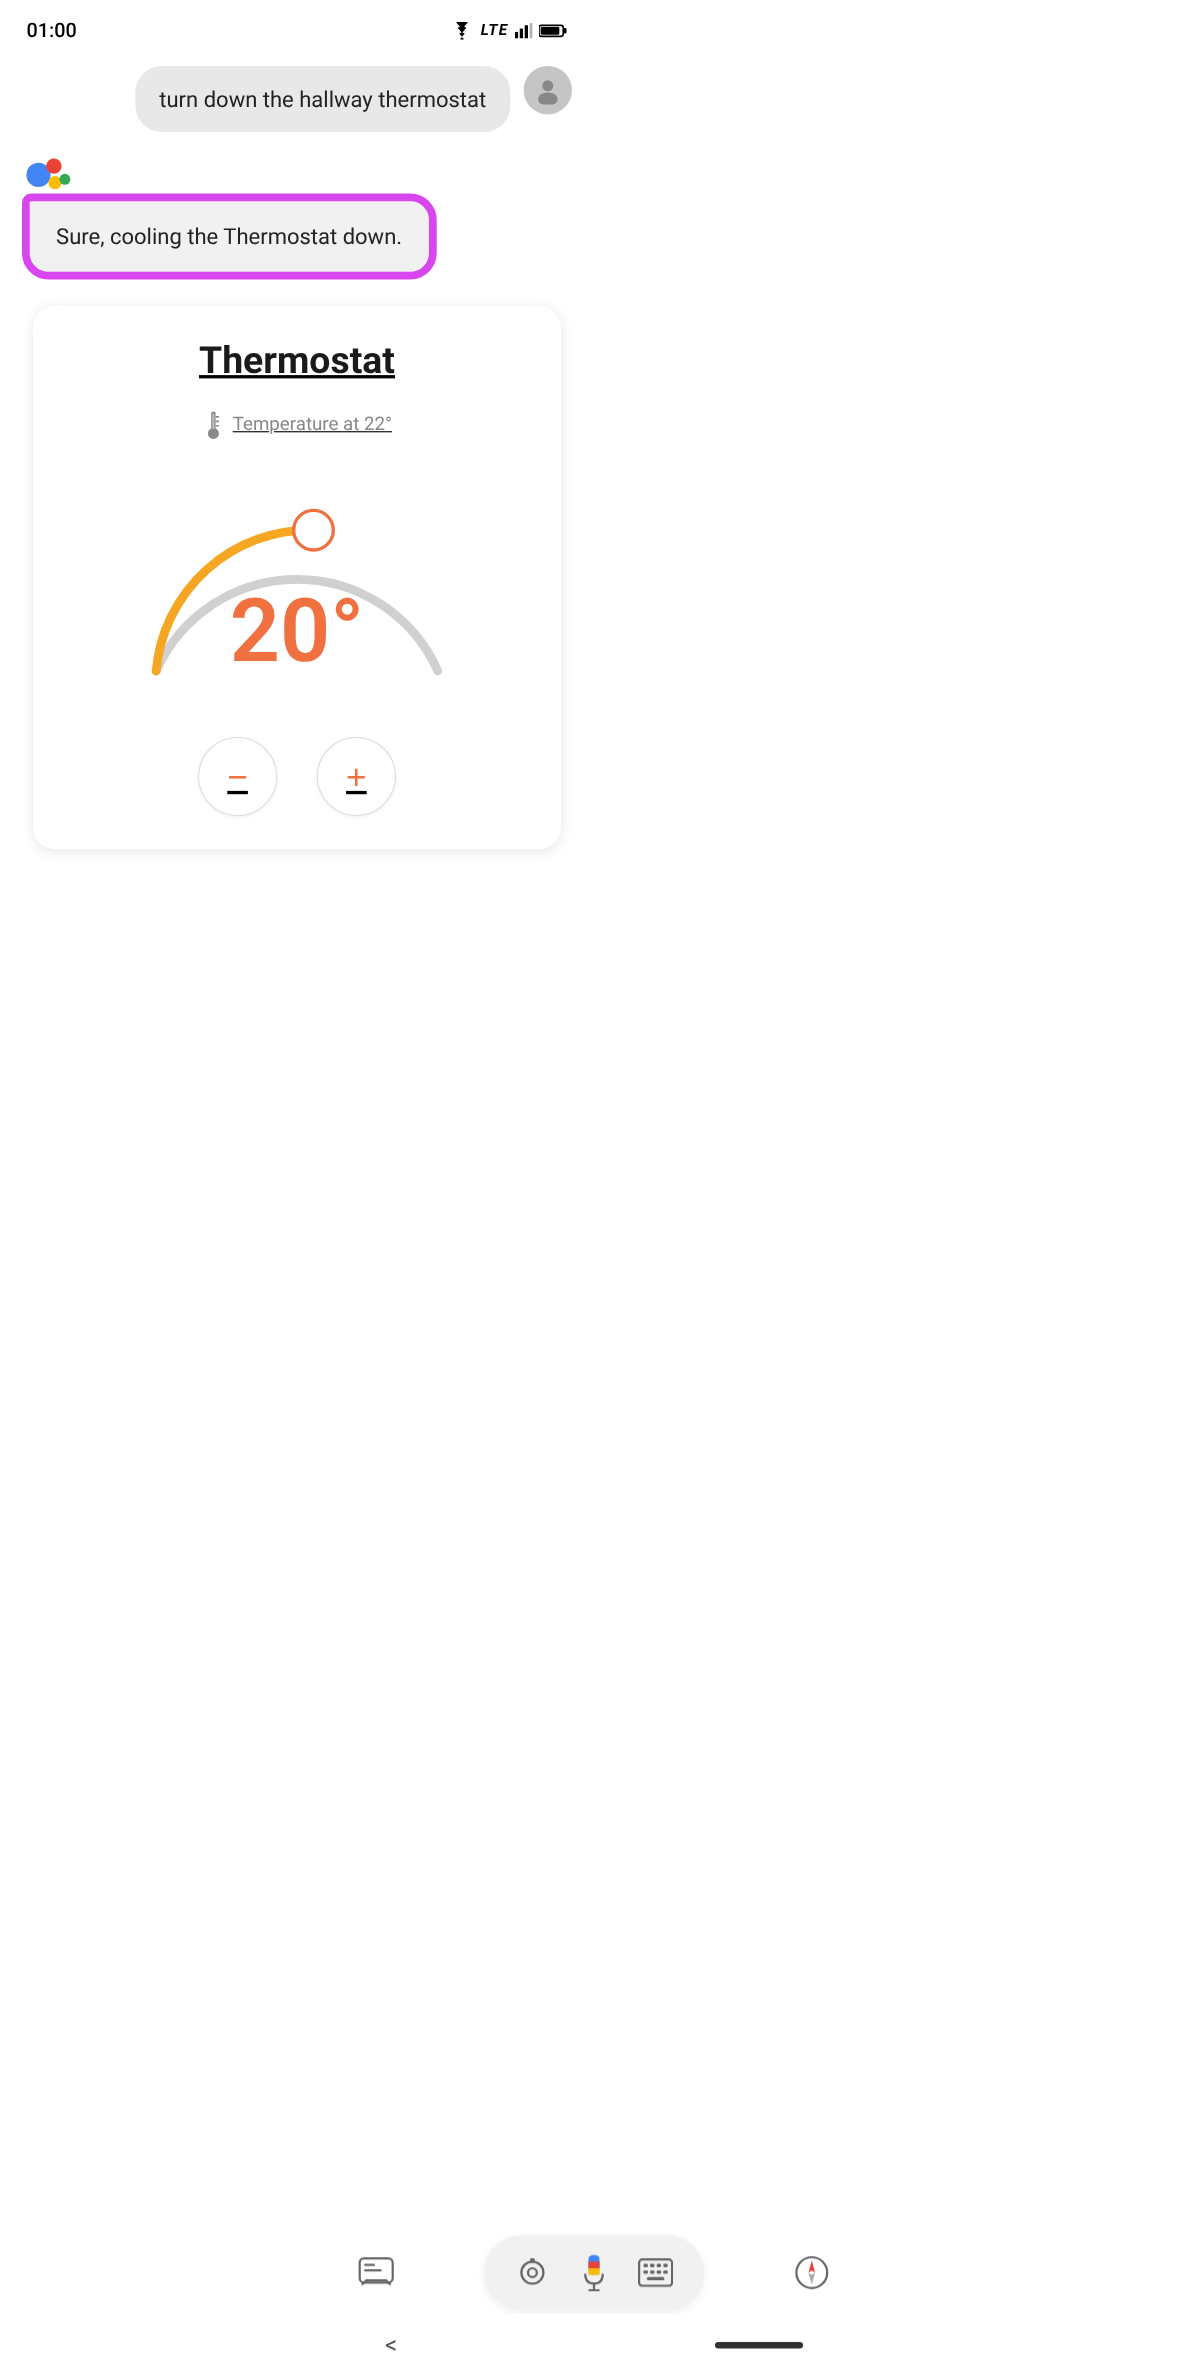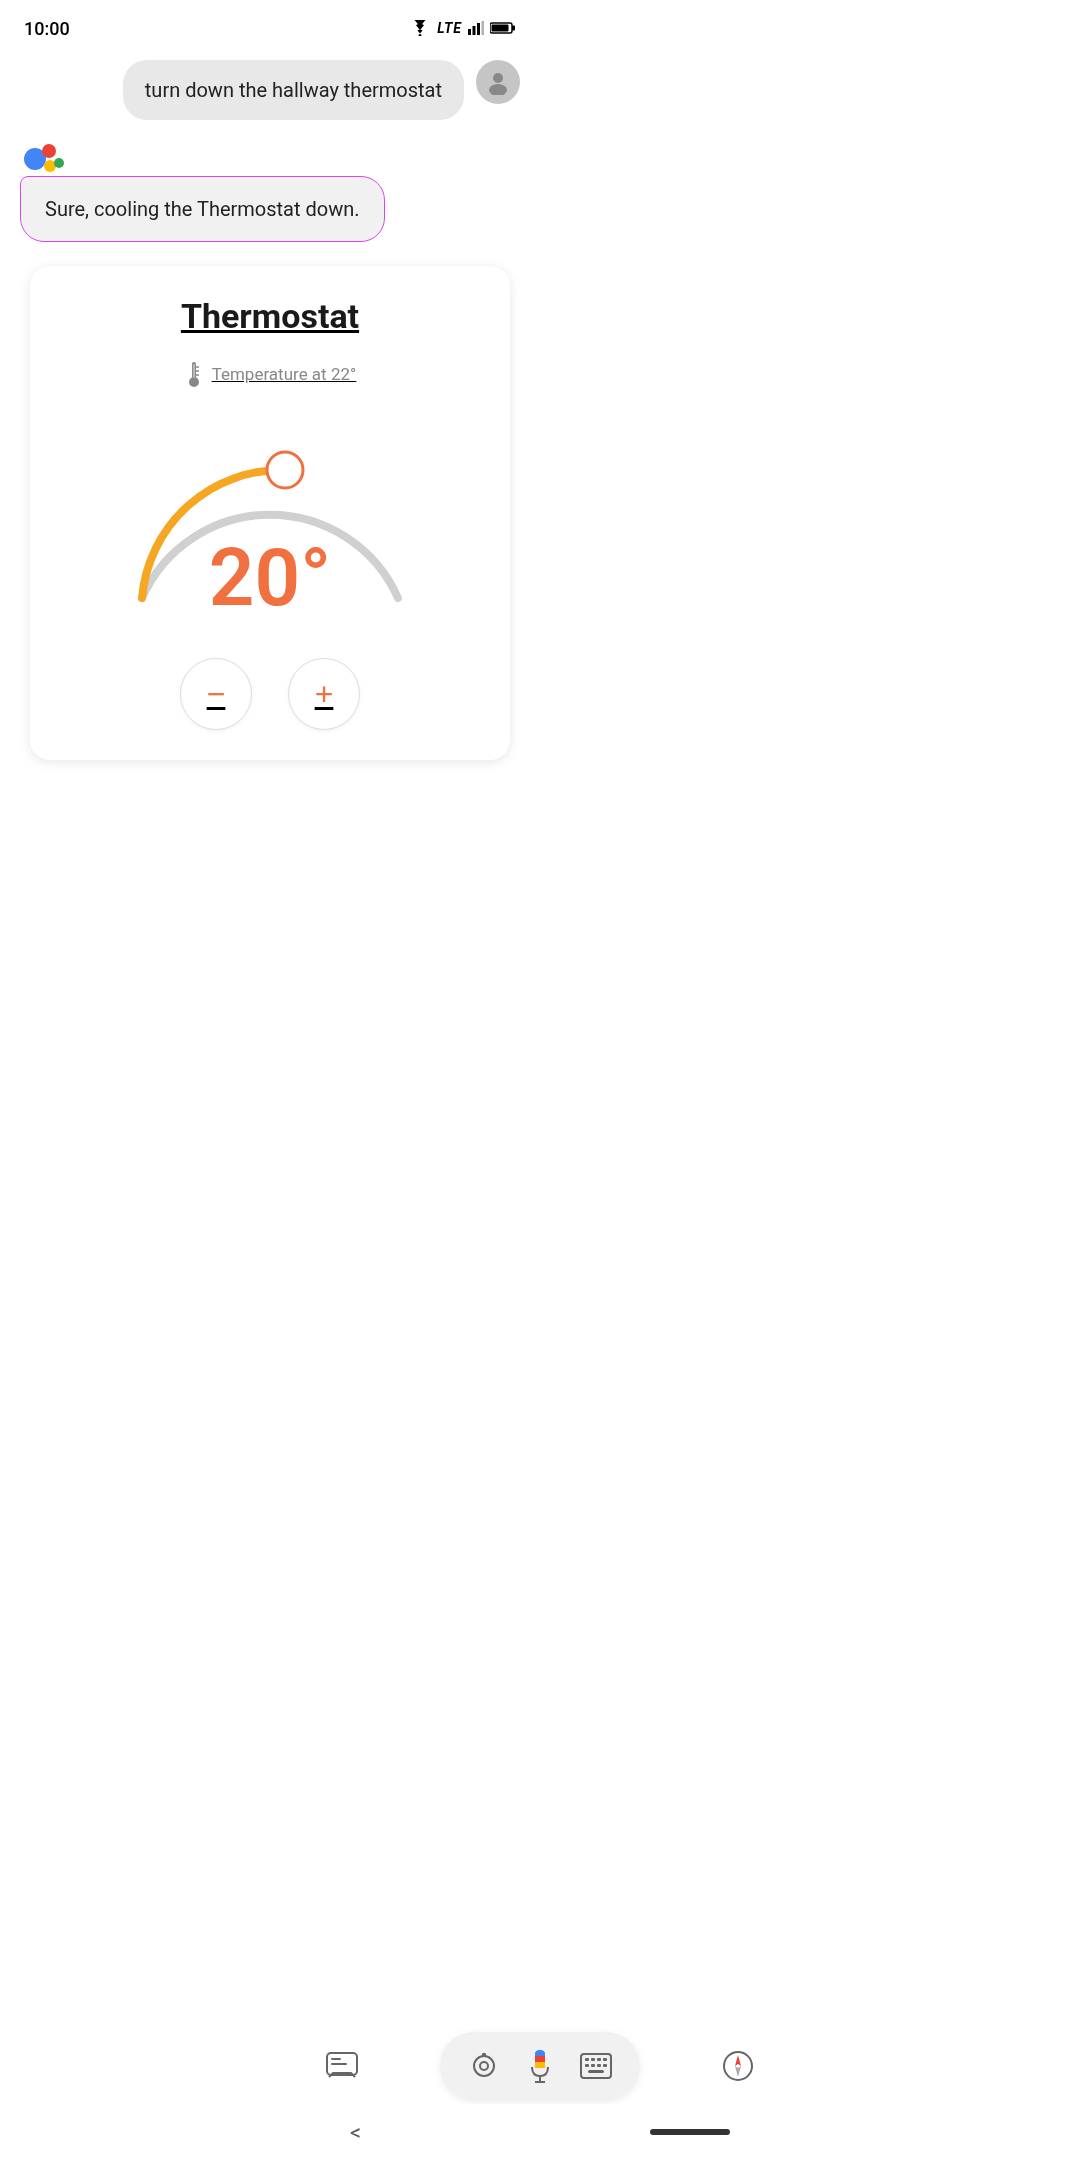--- a/index.html
+++ b/index.html
@@ -90,21 +90,21 @@
     .dot-green { width: 10px; height: 10px; background: #34A853; margin-bottom: 4px; margin-left: -8px; }
 
     .assistant-bubble {
       background: #f1f1f1;
       border-radius: 8px 24px 24px 24px;
       padding: 18px 24px;
       max-width: 86%;
       font-size: 20px;
       color: #222;
       line-height: 1.4;
-      border: 1px solid #d946ef;
+      border: 7px solid #d946ef;
       text-align: center;
     }
 
     
     .thermostat-card {
       margin: 0 10px;
       background: #fff;
       border-radius: 20px;
       box-shadow: 0 2px 12px rgba(0,0,0,0.10);
       padding: 30px 20px 30px 20px;
@@ -135,21 +135,21 @@
       width: 360px;
       height: 220px;
       margin-bottom: 20px;
     }
     .thermostat-dial svg {
       width: 360px;
       height: 220px;
     }
     .dial-value {
       position: absolute;
-      bottom: 10px;
+      bottom: 26px;
       left: 50%;
       transform: translateX(-50%);
       font-size: 80px;
       font-weight: 600;
       color: #f07040;
       line-height: 1;
     }
 
     
     .thermostat-buttons {
@@ -238,21 +238,21 @@
       width: 80px;
       height: 6px;
       background: #333;
       border-radius: 3px;
     }
   </style>
 </head>
 <body>
 
 <div class="status-bar">
-  <span class="status-time">10:00</span>
+  <span class="status-time">01:00</span>
   <div class="status-icons">
 
     <svg width="22" height="16" viewBox="0 0 22 16">
       <path d="M11 13.5l2.5-3a4 4 0 00-5 0l2.5 3z" fill="#000"></path>
       <path d="M11 10l4-4.8a7 7 0 00-8 0L11 10z" fill="#000"></path>
       <path d="M11 6.5L16.5 0a12 12 0 00-11 0L11 6.5z" fill="#000"></path>
       <circle cx="11" cy="15.5" r="1.5" fill="#000"></circle>
     </svg>
 
     <span style="font-size:14px;font-weight:700;letter-spacing:1px;font-style:italic;">LTE</span>

